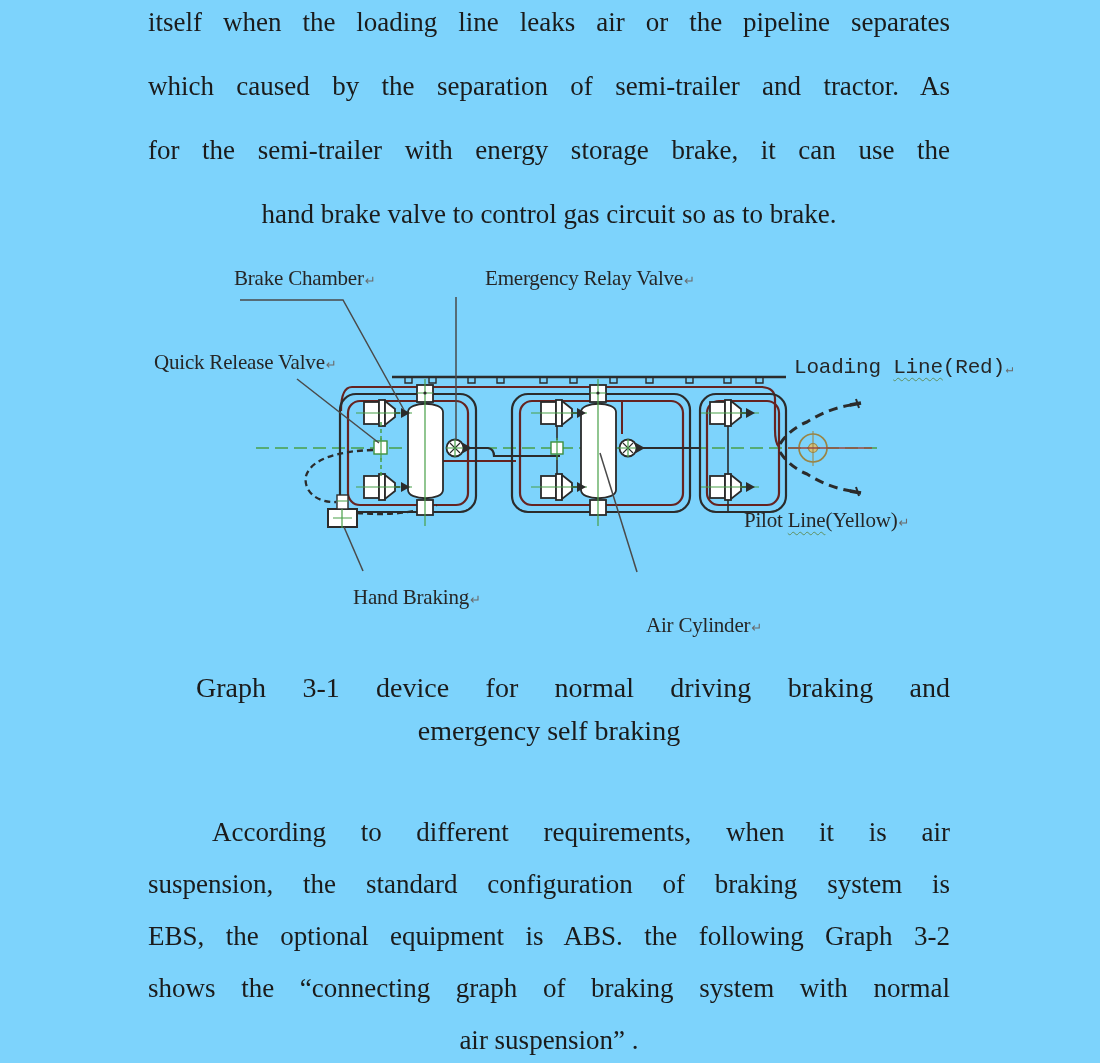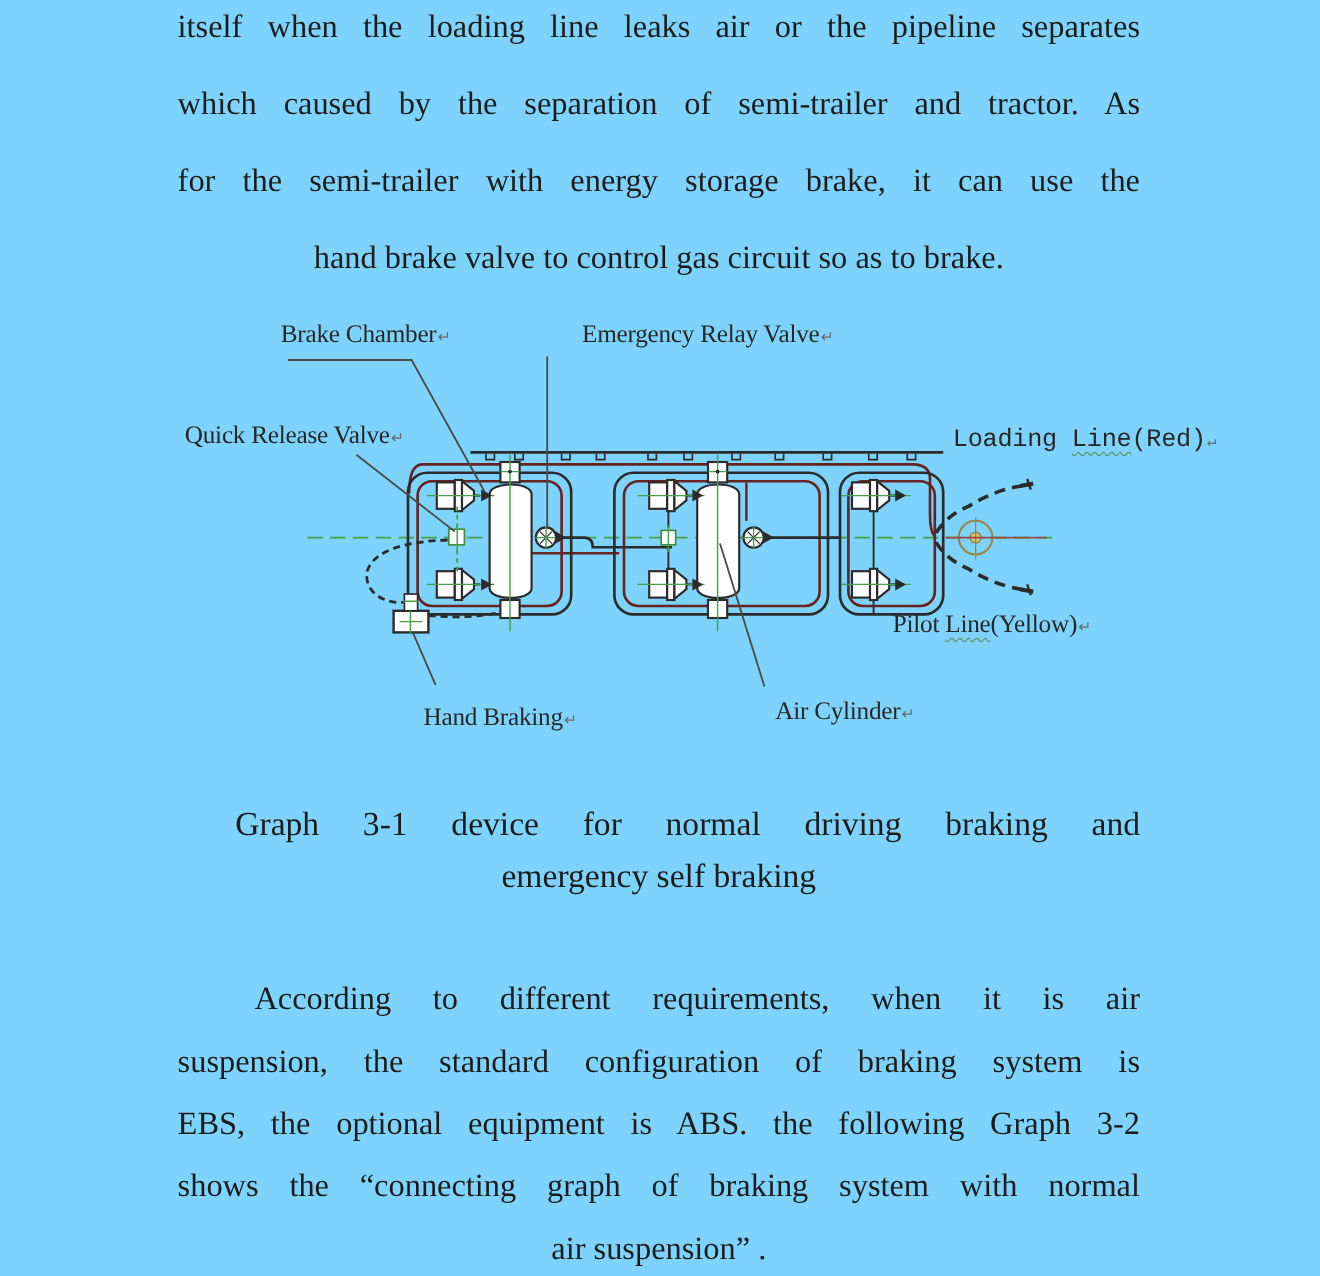--- a/index.html
+++ b/index.html
@@ -194,21 +194,21 @@
   </div>
   <div class="dlabel" style="left:794px;top:356px;font-family:Liberation Mono, monospace;">
     <span>Loading </span><span class="wavy">Line</span><span>(Red)</span><span class="retmark">↵</span>
   </div>
   <div class="dlabel" style="left:744px;top:508px;">
     <span>Pilot </span><span class="wavy">Line</span><span>(Yellow)</span><span class="retmark">↵</span>
   </div>
   <div class="dlabel" style="left:353px;top:585px;">
     <span>Hand Braking</span><span class="retmark">↵</span>
   </div>
-  <div class="dlabel" style="left:646px;top:580px;">
+  <div class="dlabel" style="left:646px;top:613px;">
     <span>Air Cylinder</span><span class="retmark">↵</span>
   </div>
 
   <div class="para para-caption">
     <span class="tline just ind48">Graph 3-1 device for normal driving braking and</span>
     <span class="tline left">emergency self braking</span>
   </div>
 
   <div class="para para-bottom">
     <span class="tline just ind64">According to different requirements, when it is air</span>

